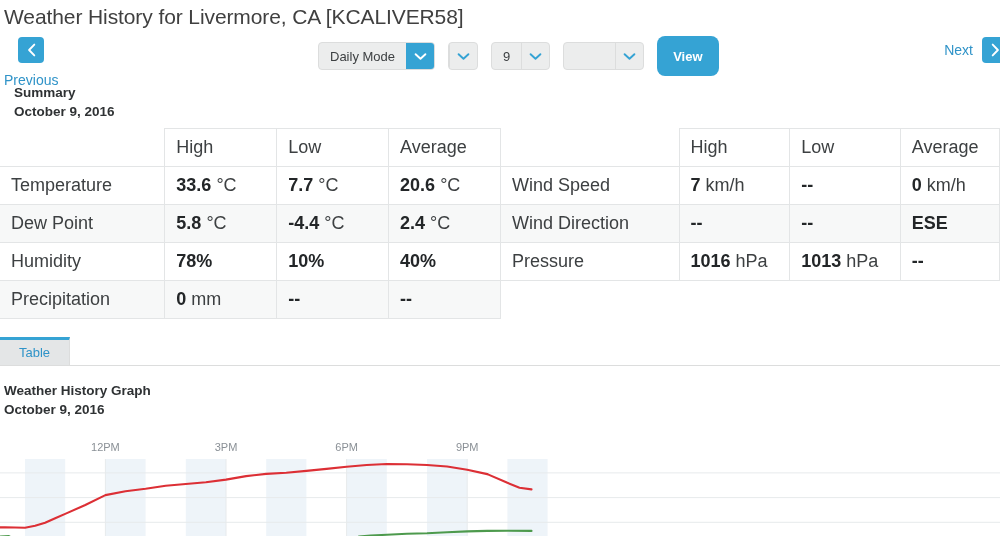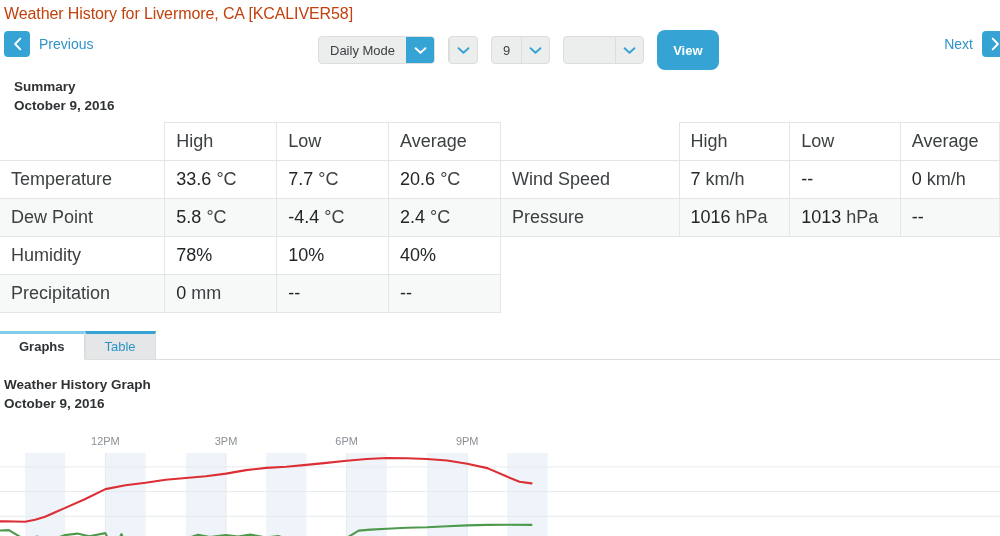--- a/index.html
+++ b/index.html
@@ -7,39 +7,40 @@
     margin: 0; padding: 0;
     width: 1000px; height: 536px;
     background: #ffffff;
     font-family: "Liberation Sans", sans-serif;
     color: #2b2b2b;
     overflow: hidden;
   }
 
   
   .page-title {
-    font-size: 16px;
+    font-size: 21px;
     font-weight: 400;
-    color: #c2410c;
+    color: #404040;
     padding: 5px 0 0 4px;
     letter-spacing: -0.1px;
     white-space: nowrap;
   }
 
   
   .navrow {
     position: relative;
     height: 40px;
     margin-top: 4px;
   }
   .prev-link {
     position: absolute;
     left: 4px; top: 4px;
     display: flex; align-items: center; gap: 9px;
     text-decoration: none;
+    flex-direction: column;
   }
   .chev-btn {
     width: 26px; height: 26px;
     background: #35a3d4;
     border-radius: 4px;
     display: flex; align-items: center; justify-content: center;
   }
   .chev-btn svg { display: block; }
   .nav-label {
     color: #2f93c8;
@@ -132,21 +133,21 @@
     border-top: 1px solid #e3e5e6;
   }
   table.summary thead th.corner {
     border-left: none; border-top: none;
   }
   table.summary tbody tr:nth-child(even) { background: #f7f8f8; }
   table.summary tbody td.rowhead {
     border-left: none;
     color: #3d4042;
   }
-  table.summary tbody td b { font-weight: 400; color: #232628; }
+  table.summary tbody td b { font-weight: 700; color: #232628; }
   table.summary tbody td .unit { color: #3d4042; }
   .tbl-wrap.left table.summary tr > *:first-child { width: 165px; }
   .tbl-wrap.left table.summary tr > *:nth-child(2),
   .tbl-wrap.left table.summary tr > *:nth-child(3),
   .tbl-wrap.left table.summary tr > *:nth-child(4) { width: 112px; }
   .tbl-wrap.right table.summary tr > *:first-child { width: 178px; }
 
   
   .tabbar {
     margin-top: 18px;
@@ -321,32 +322,37 @@
         </tr>
       </thead>
       <tbody>
         <tr>
           <td class="rowhead">Wind Speed</td>
           <td><b>7</b> <span class="unit">km/h</span></td>
           <td><b>--</b> <span class="unit"></span></td>
           <td><b>0</b> <span class="unit">km/h</span></td>
         </tr>
         <tr>
+          <td class="rowhead">Wind Direction</td>
+          <td><b>--</b> <span class="unit"></span></td>
+          <td><b>--</b> <span class="unit"></span></td>
+          <td><b>ESE</b> <span class="unit"></span></td>
+        </tr>
+        <tr>
           <td class="rowhead">Pressure</td>
           <td><b>1016</b> <span class="unit">hPa</span></td>
           <td><b>1013</b> <span class="unit">hPa</span></td>
           <td><b>--</b> <span class="unit"></span></td>
         </tr>
       </tbody>
     </table>
   </div>
 </div>
 
 <div class="tabbar">
-  <div class="tab active">Graphs</div>
   <div class="tab sel-accent">Table</div>
 </div>
 
 <div class="graph-head">
   <div>Weather History Graph</div>
   <div>October 9, 2016</div>
 </div>
 
 <div class="chart-area">
   <svg class="chart-svg" id="chart" width="1000" height="131">

